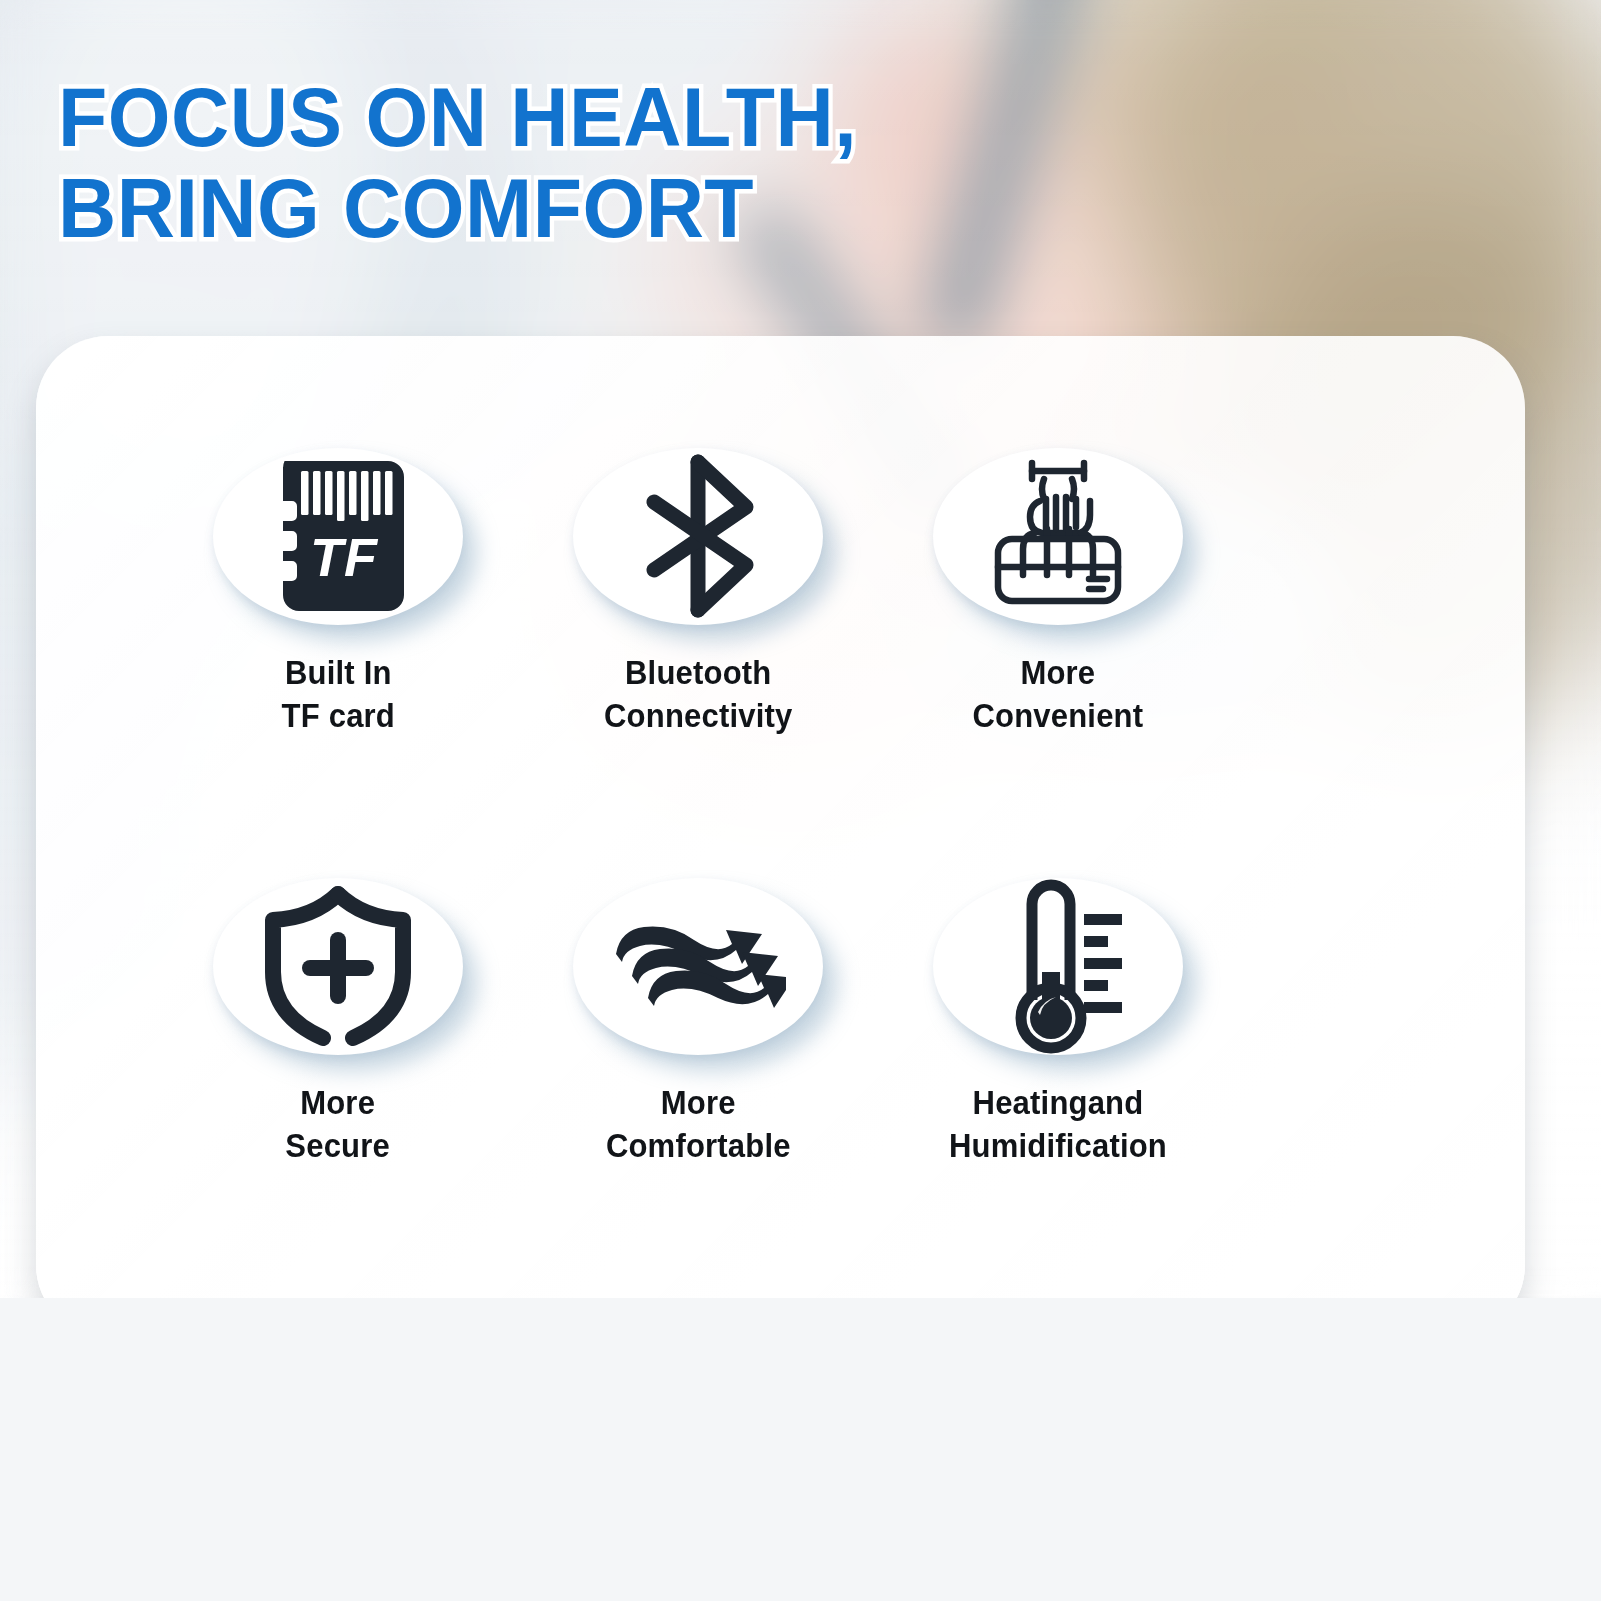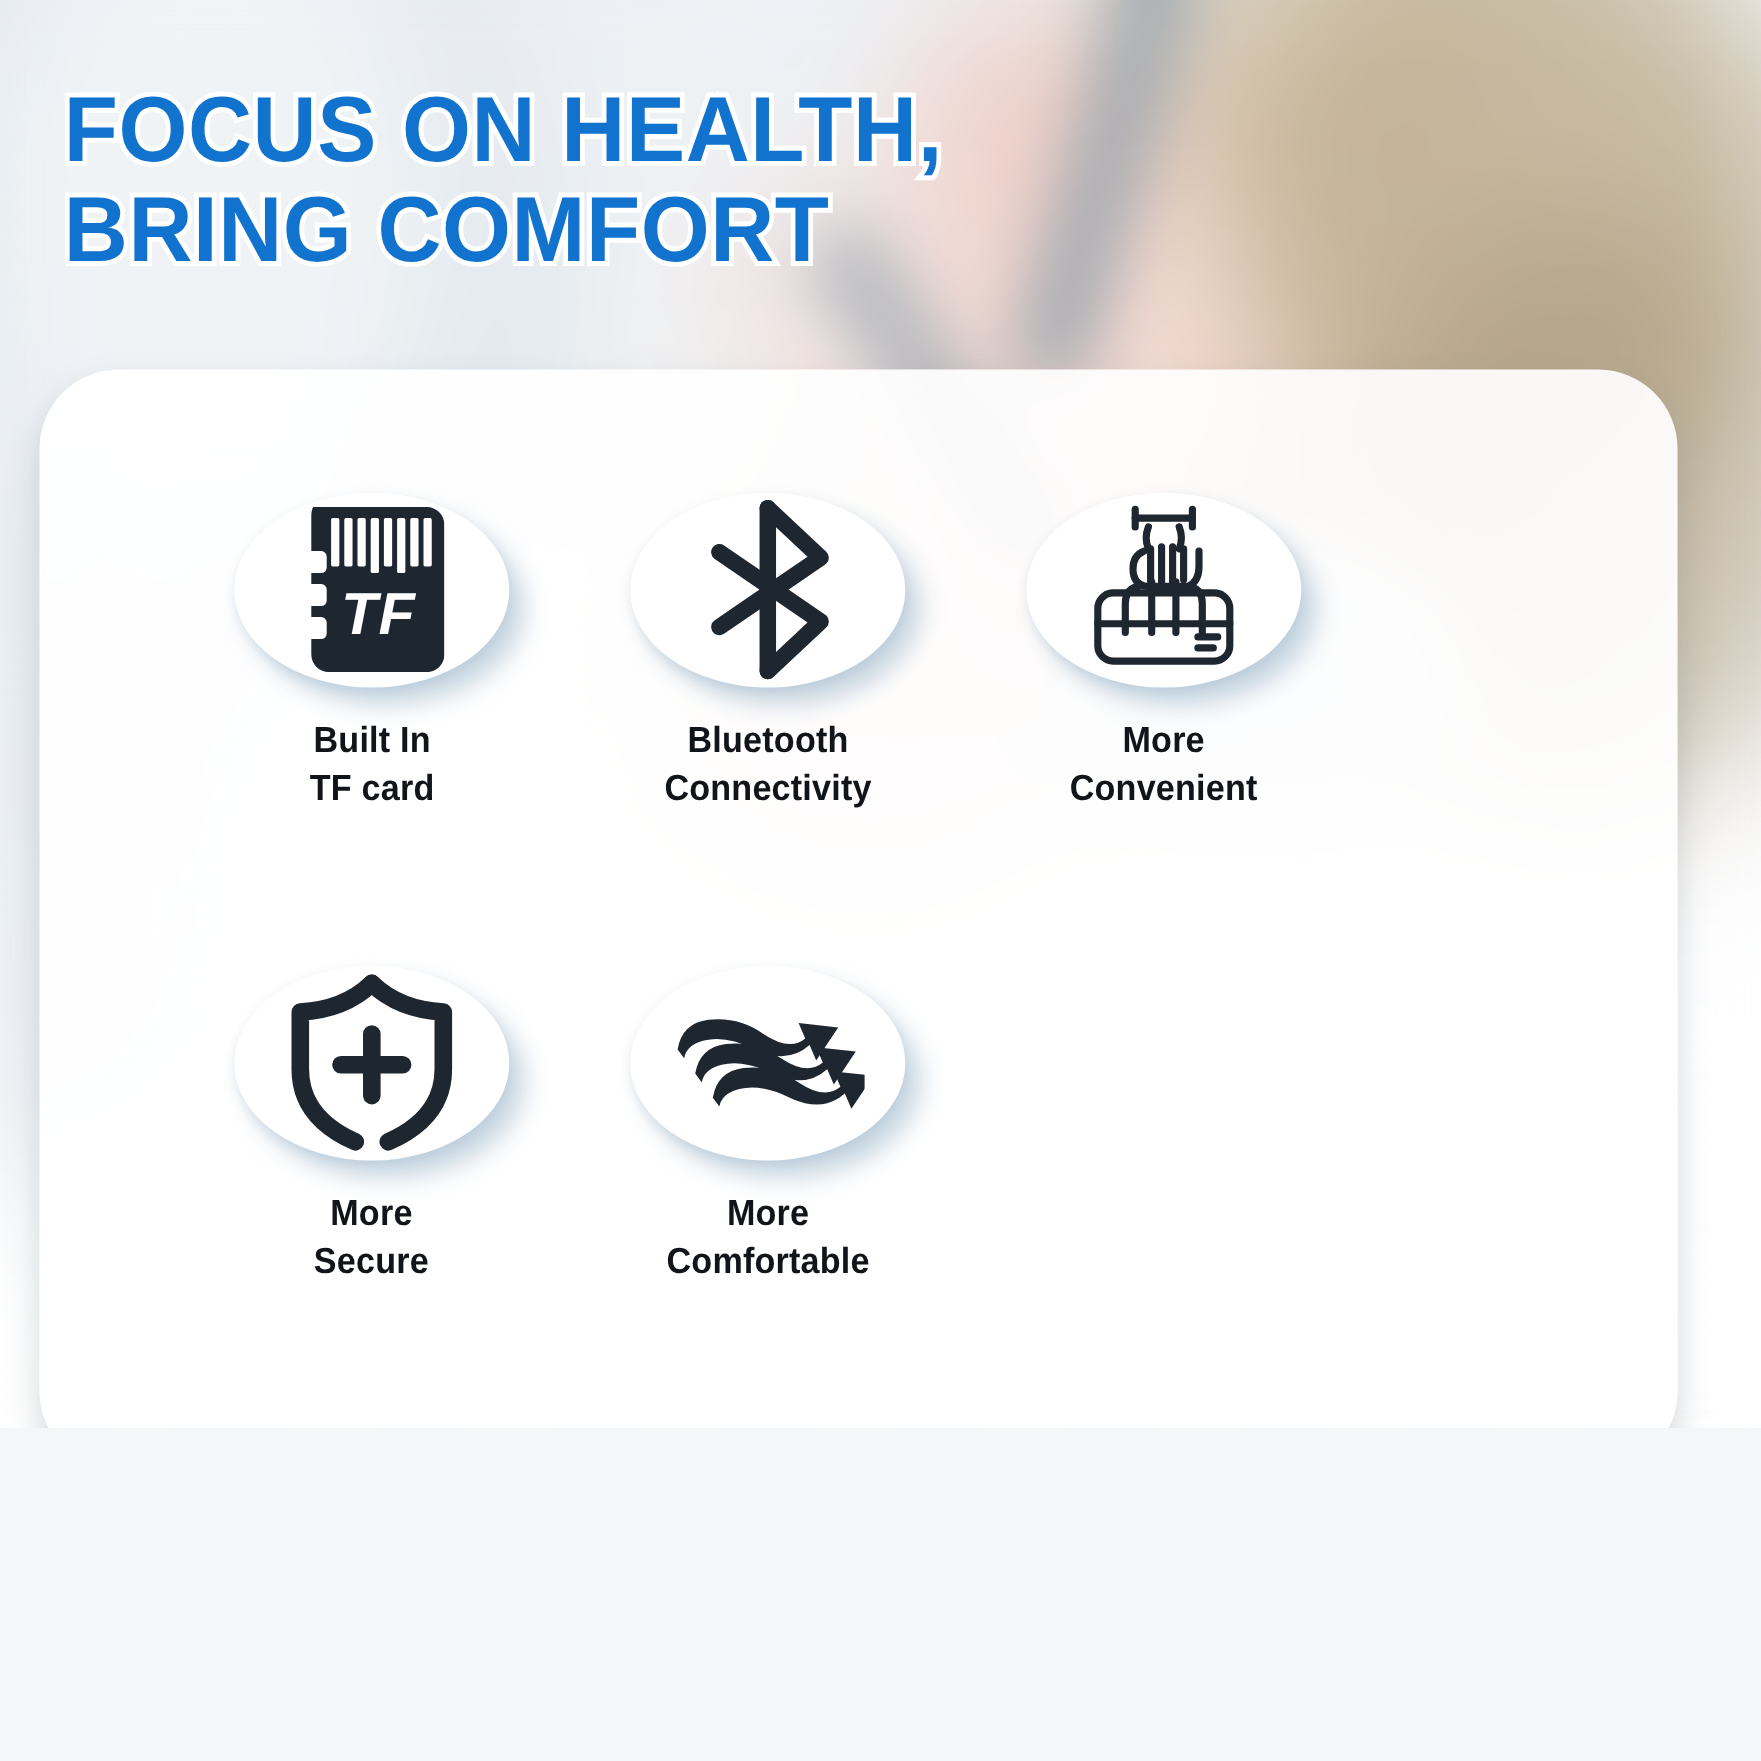--- a/index.html
+++ b/index.html
@@ -330,16 +330,41 @@
               <path d="M22 70 Q26 46 50 43 Q78 40 100 56 Q124 72 138 60 L132 46 L168 50 L148 80 L142 66 Q122 84 92 70 Q66 57 46 62 Q30 66 28 78 Z"></path>
 
               <path d="M38 92 Q42 68 66 65 Q94 62 116 78 Q140 94 154 82 L148 68 L184 72 L164 102 L158 88 Q138 106 108 92 Q82 79 62 84 Q46 88 44 100 Z"></path>
             </g>
           </svg>
         </div>
         <div class="feature-label">More
 Comfortable</div>
       </div>
 
+      <div class="feature">
+        <div class="icon-circle">
+          <svg width="140" height="176" viewBox="0 0 140 176">
+
+            <path fill="none" stroke="#1e2630" stroke-width="11" d="M44 122 V26 a19 19 0 0 1 38 0 V122"></path>
+
+            <circle cx="63" cy="140" r="30" fill="none" stroke="#1e2630" stroke-width="11"></circle>
+
+            <rect x="54" y="94" width="18" height="40" fill="#1e2630"></rect>
+
+            <circle cx="63" cy="140" r="21" fill="#1e2630"></circle>
+            <path d="M50 134 q6 -12 18 -15 q-14 6 -16 18 z" fill="#ffffff" opacity=".92"></path>
+
+            <g fill="#1e2630">
+              <rect x="96" y="36" width="38" height="11"></rect>
+              <rect x="96" y="58" width="24" height="11"></rect>
+              <rect x="96" y="80" width="38" height="11"></rect>
+              <rect x="96" y="102" width="24" height="11"></rect>
+              <rect x="96" y="124" width="38" height="11"></rect>
+            </g>
+          </svg>
+        </div>
+        <div class="feature-label">Heatingand
+Humidification</div>
+      </div>
 
     </div>
   </div>
 </div>
 
 </body></html>

